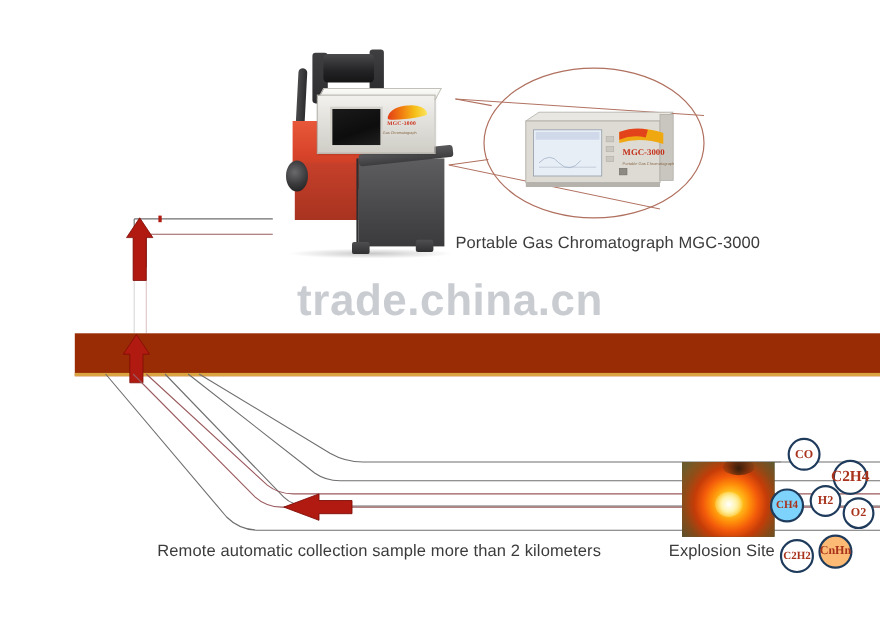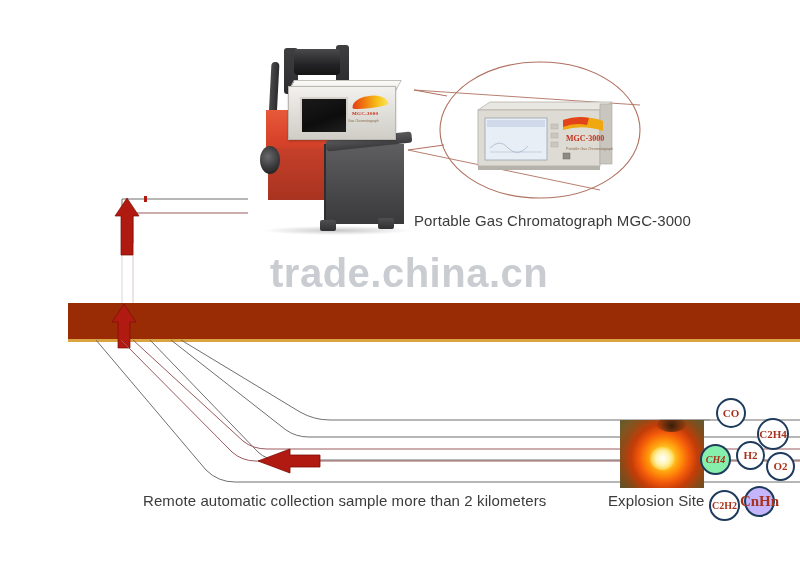--- a/index.html
+++ b/index.html
@@ -313,26 +313,26 @@
   </div>
 
   <div class="abs explosion-img">
     <div class="fire"></div>
     <div class="core"></div>
     <div class="darktop"></div>
   </div>
 
   <div id="gas-group">
       <div class="abs gas-circle" style="left: 716px; top: 398px; width: 30px; height: 30px; font-size: 11px; border-color: rgb(31, 59, 92); color: rgb(168, 50, 27); background: rgb(255, 255, 255);">CO</div>
-      <div class="abs gas-circle" style="left: 757px; top: 418px; width: 32px; height: 32px; font-size: 11px; border-color: rgb(31, 59, 92); color: rgb(168, 50, 27); background: rgb(255, 255, 255);">C2H4</div>
-      <div class="abs gas-circle" style="left: 700px; top: 444px; width: 31px; height: 31px; font-size: 10px; border-color: rgb(31, 59, 92); color: rgb(168, 50, 27); background: #86efac; font-style: italic;">CH4</div>
+      <div class="abs gas-circle" style="left: 757px; top: 418px; width: 32px; height: 32px; font-size: 14px; border-color: rgb(31, 59, 92); color: rgb(168, 50, 27); background: rgb(255, 255, 255);">C2H4</div>
+      <div class="abs gas-circle" style="left: 700px; top: 444px; width: 31px; height: 31px; font-size: 10px; border-color: rgb(31, 59, 92); color: rgb(168, 50, 27); background: #7dd3fc;">CH4</div>
       <div class="abs gas-circle" style="left: 736px; top: 441px; width: 29px; height: 29px; font-size: 11px; border-color: rgb(31, 59, 92); color: rgb(168, 50, 27); background: rgb(255, 255, 255);">H2</div>
       <div class="abs gas-circle" style="left: 766px; top: 452px; width: 29px; height: 29px; font-size: 11px; border-color: rgb(31, 59, 92); color: rgb(168, 50, 27); background: rgb(255, 255, 255); text-align: center;">O2</div>
       <div class="abs gas-circle" style="left: 709px; top: 490px; width: 31px; height: 31px; font-size: 10px; border-color: rgb(31, 59, 92); color: rgb(168, 50, 27); background: rgb(255, 255, 255);">C2H2</div>
-      <div class="abs gas-circle" style="left: 744px; top: 486px; width: 31px; height: 31px; font-size: 15px; border-color: rgb(31, 59, 92); color: rgb(168, 50, 27); background: #c4b5fd;">CnHn</div>
+      <div class="abs gas-circle" style="left: 744px; top: 486px; width: 31px; height: 31px; font-size: 11px; border-color: rgb(31, 59, 92); color: rgb(168, 50, 27); background: #fdba74;">CnHn</div>
     </div>
 
   <div class="abs watermark">trade.china.cn</div>
 
   <div class="abs caption caption-instrument">Portable Gas Chromatograph MGC-3000</div>
   <div class="abs caption caption-remote">Remote automatic collection sample more than 2 kilometers</div>
   <div class="abs caption caption-explosion">Explosion Site</div>
 
 </div>
 

